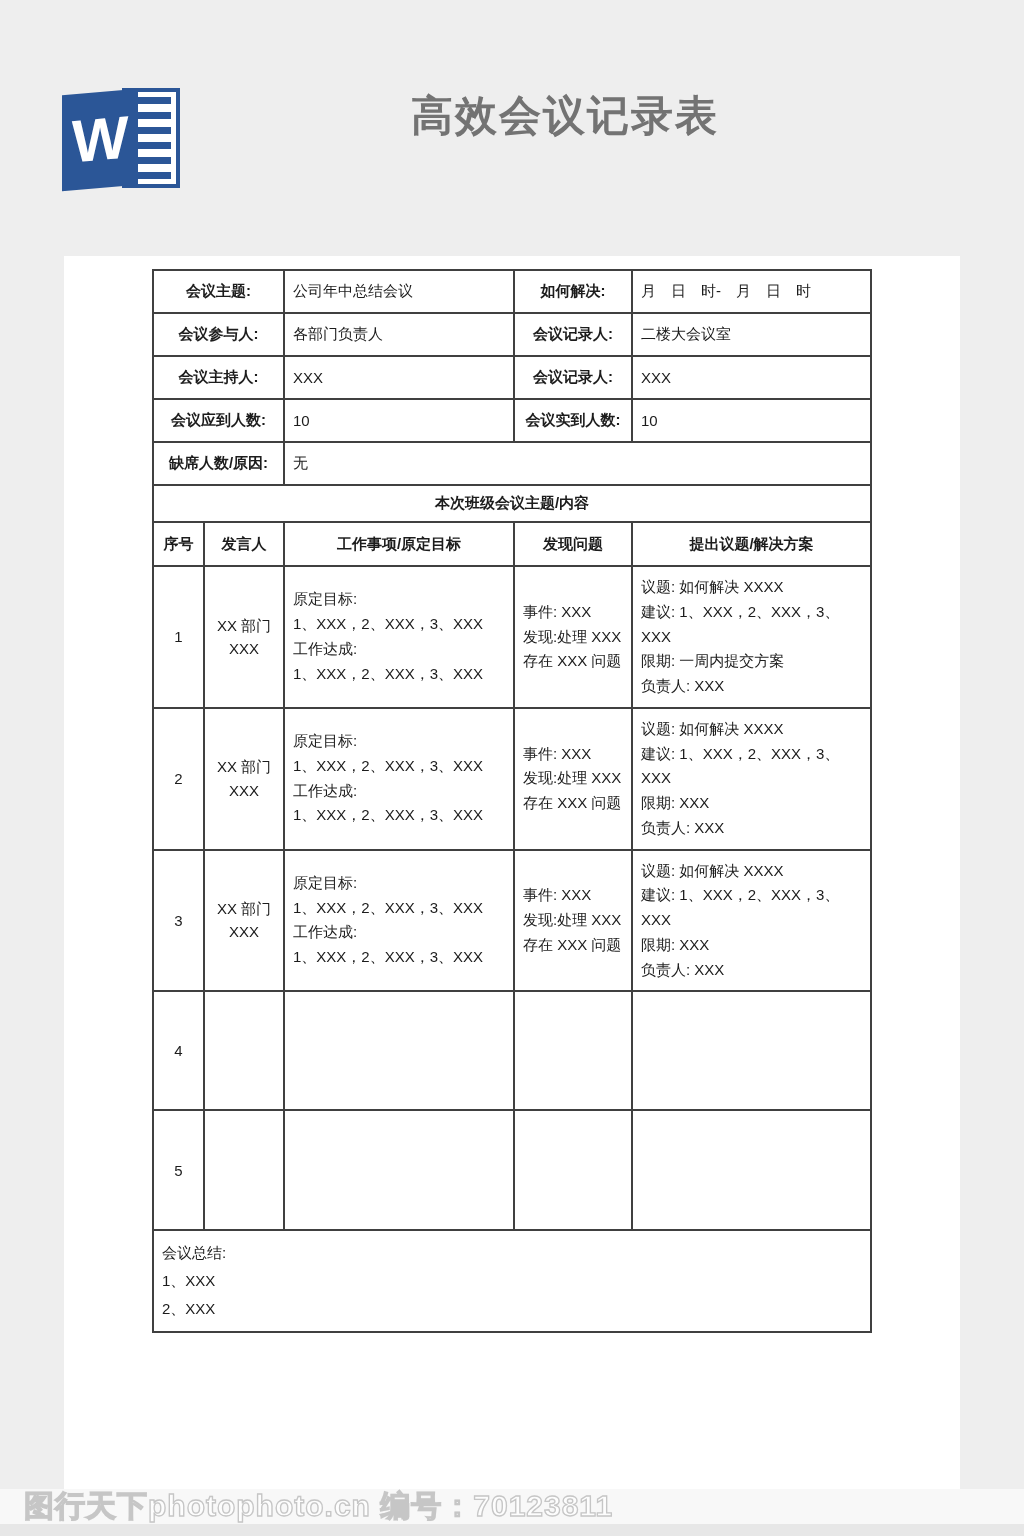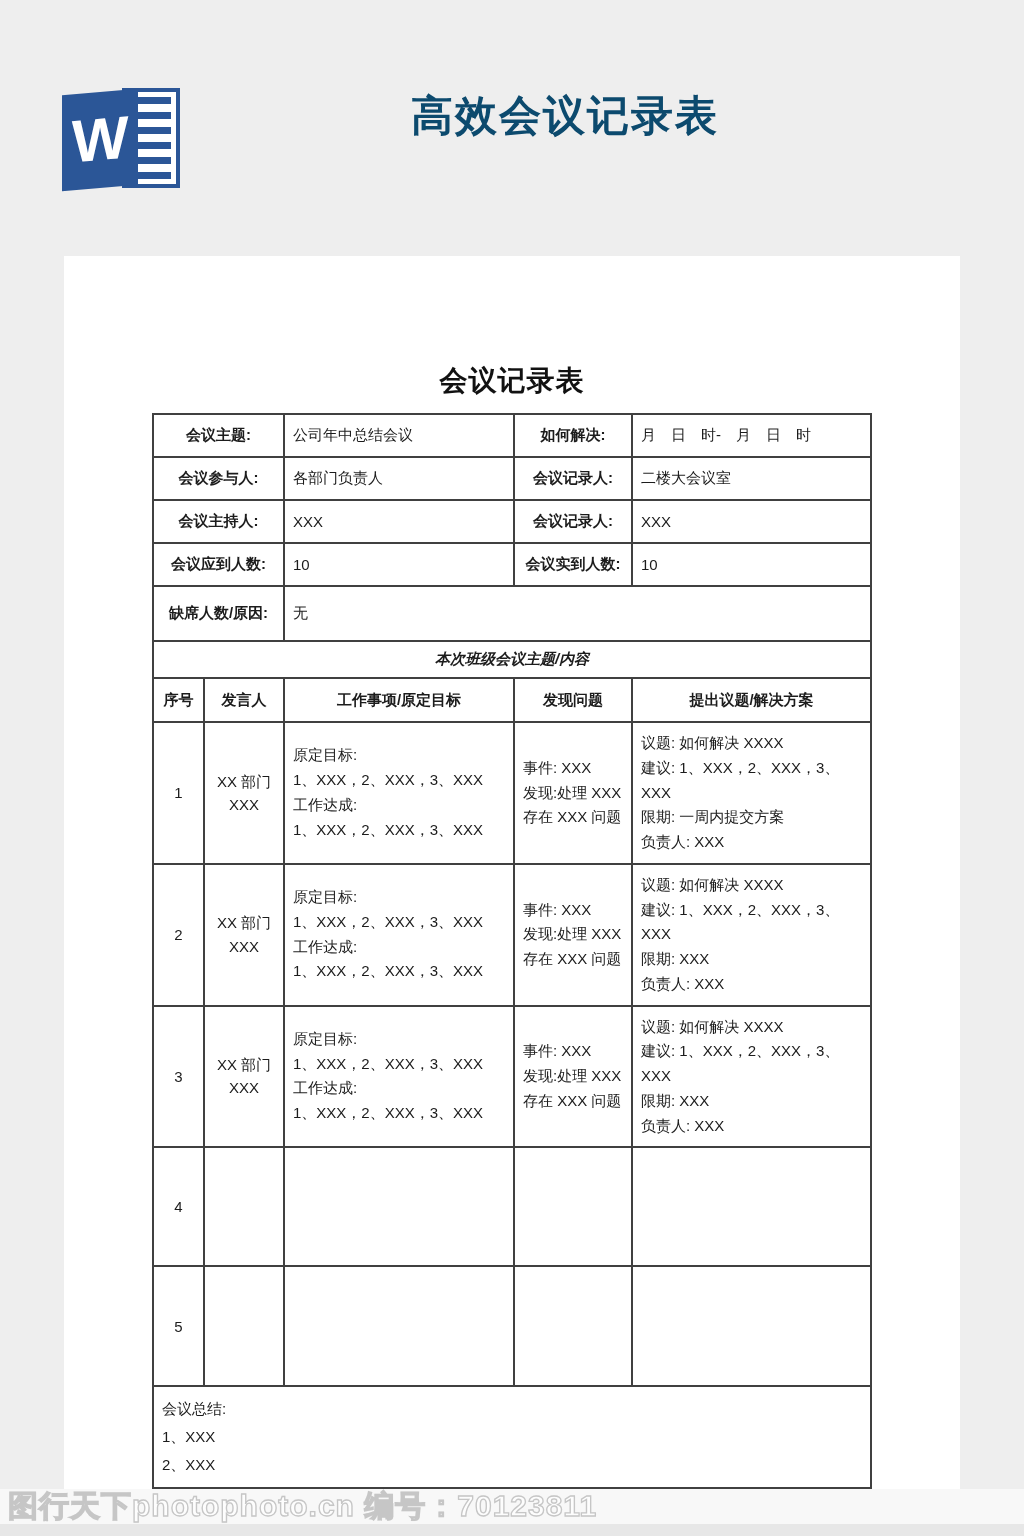--- a/index.html
+++ b/index.html
@@ -21,21 +21,21 @@
     background:repeating-linear-gradient(to bottom, #2b5697 0 7px, transparent 7px 15px);
   }
   .wi-panel {
     position:absolute; left:0; top:12px; width:76px; height:96px;
     background:#2b5697; transform:skewY(-5deg);
     display:flex; align-items:center; justify-content:center;
   }
   .wi-w { color:#ffffff; font-size:60px; font-weight:bold; line-height:1; }
 
   .header-text { position:absolute; left:106px; top:88px; width:918px; text-align:center; }
-  .main-title { margin:0; font-size:42px; font-weight:bold; color:#0c4a6e; letter-spacing:2px; }
+  .main-title { margin:0; font-size:42px; font-weight:bold; color:#737373; letter-spacing:2px; }
   .sub-title  { margin-top:15px; font-size:26px; color:#3c3c3c; letter-spacing:1px; }
 
   
   .sheet { position:absolute; left:64px; top:256px; width:896px; height:1234px; background:#ffffff; }
   .doc-title { padding-top:106px; text-align:center; font-size:28px; font-weight:bold; color:#111111; letter-spacing:1px; }
 
   table.meeting {
     margin:13px auto 0; border-collapse:collapse; table-layout:fixed; width:720px;
   }
   table.meeting td, table.meeting th {
@@ -44,37 +44,37 @@
   }
   .lbl { font-weight:bold; text-align:center; }
   .val { text-align:left; }
   th  { font-weight:bold; text-align:center; }
   .pre { white-space:pre-line; }
   .cell-left { text-align:left; padding:8px 8px 8px 12px; line-height:1.65; }
   .cell-center { text-align:center; line-height:1.55; }
   .sum-cell { text-align:left; padding:6px 14px; line-height:1.85; }
 
   .r-info    { height:43px; }
-  .r-absent  { height:55px; }
-  .r-section { height:36px;font-style:italic; }
+  .r-absent  { height:43px; }
+  .r-section { height:36px; }
   .r-colhead { height:44px;margin-left:32px; }
   .r-s1 { height:123px; }
   .r-s2 { height:121px; }
   .r-s3 { height:120px; }
   .r-s4 { height:119px; }
   .r-s5 { height:120px; }
   .r-sum { height:68px; }
 
   
   .wm-band {
     position:absolute; left:0; top:1489px; width:1024px; height:35px;
     background:#f8f8f8; display:flex; align-items:center;
   }
   .wm-text {
-    padding-left:8px; font-size:30px; font-weight:bold; letter-spacing:1px;
+    padding-left:24px; font-size:30px; font-weight:bold; letter-spacing:1px;
     color:#fdfdfd; -webkit-text-stroke:1.3px #c6c6c6;
     text-shadow:0 0 1px #cccccc; white-space:nowrap;
   }
   .bottom-strip { position:absolute; left:0; top:1524px; width:1024px; height:12px; background:#e7e7e7; }
 </style>
 </head>
 <body>
 
 <div class="canvas">
 
@@ -84,21 +84,20 @@
     </div>
     <div class="wi-panel">
       <span class="wi-w">W</span>
     </div>
   </div>
   <div class="header-text">
     <h1 class="main-title">高效会议记录表</h1>
   </div>
 
   <div class="sheet">
-    <div class="doc-title">会议记录表</div>
 
     <table class="meeting">
       <colgroup>
         <col style="width:51px">
           <col style="width:80px">
           <col style="width:230px">
           <col style="width:118px">
           <col style="width:239px">
       </colgroup>
 

